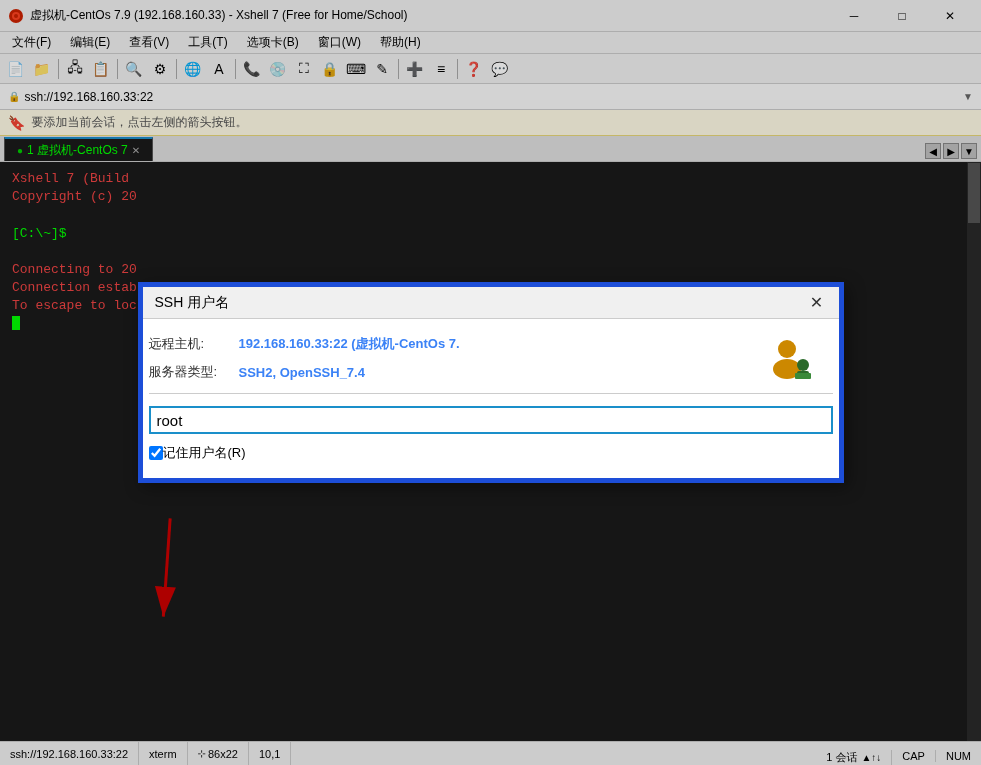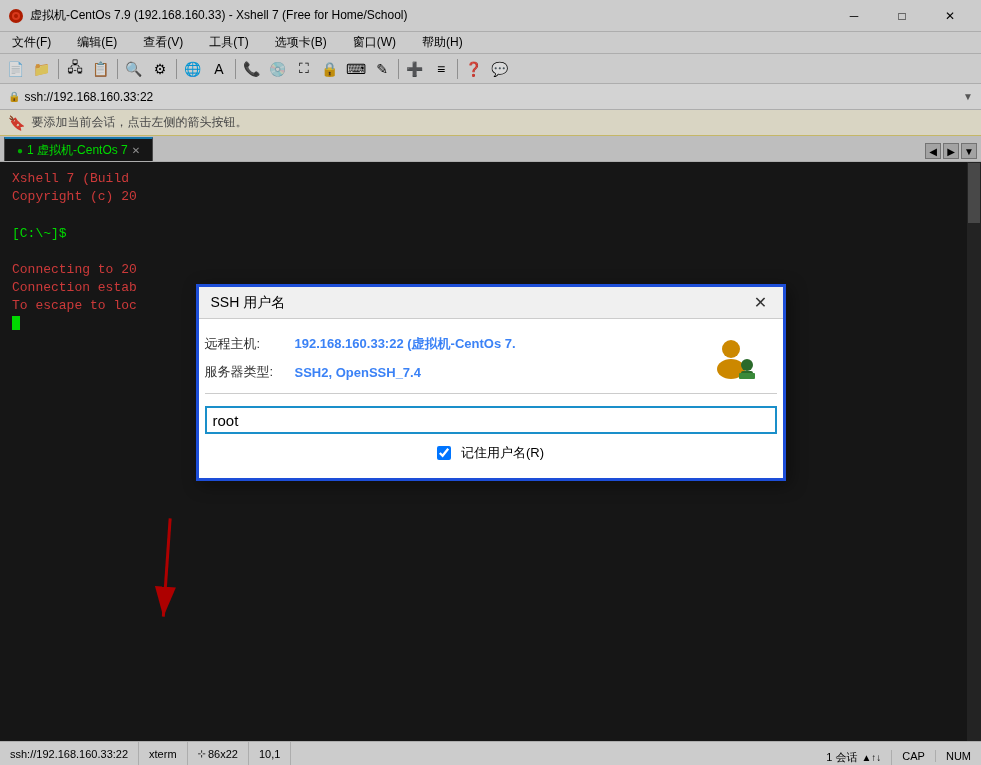--- a/index.html
+++ b/index.html
@@ -50,21 +50,21 @@
     
     .menu-bar {
       background: #f0f0f0;
       height: 22px;
       display: flex;
       align-items: center;
       padding: 0 4px;
       border-bottom: 1px solid #ccc;
       font-size: 12px;
       color: #000;
-      gap: 10px;
+      gap: 3px;
     }
     .menu-item {
       padding: 2px 8px;
       cursor: pointer;
       white-space: nowrap;
     }
 
     
     .toolbar {
       background: #f0f0f0;
@@ -250,22 +250,22 @@
       background: rgba(0,0,0,0.15);
       z-index: 100;
       display: flex;
       align-items: center;
       justify-content: center;
     }
 
     
     .dialog {
       background: #fff;
-      width: 590px;
-      border: 3px solid #1d4ed8;
+      width: 706px;
+      border: 5px solid #1d4ed8;
       box-shadow: 4px 4px 16px rgba(0,0,0,0.4);
       position: relative;
     }
     .dialog-title-bar {
       background: #f0f0f0;
       height: 32px;
       display: flex;
       align-items: center;
       padding: 0 12px;
       border-bottom: 1px solid #ccc;
@@ -323,24 +323,23 @@
       height: 28px;
       border: 2px solid #1a8fca;
       padding: 0 6px;
       font-size: 15px;
       outline: none;
     }
 
     .checkbox-row {
       display: flex;
       align-items: center;
-      gap: 10px;
+      gap: 0;
       margin-top: 10px;
       font-size: 13px;
-      justify-content: center;
     }
     .checkbox-row input[type="checkbox"] {
       width: 14px;
       height: 14px;
       cursor: pointer;
     }
 
     .dialog-buttons {
       display: flex;
       justify-content: center;

